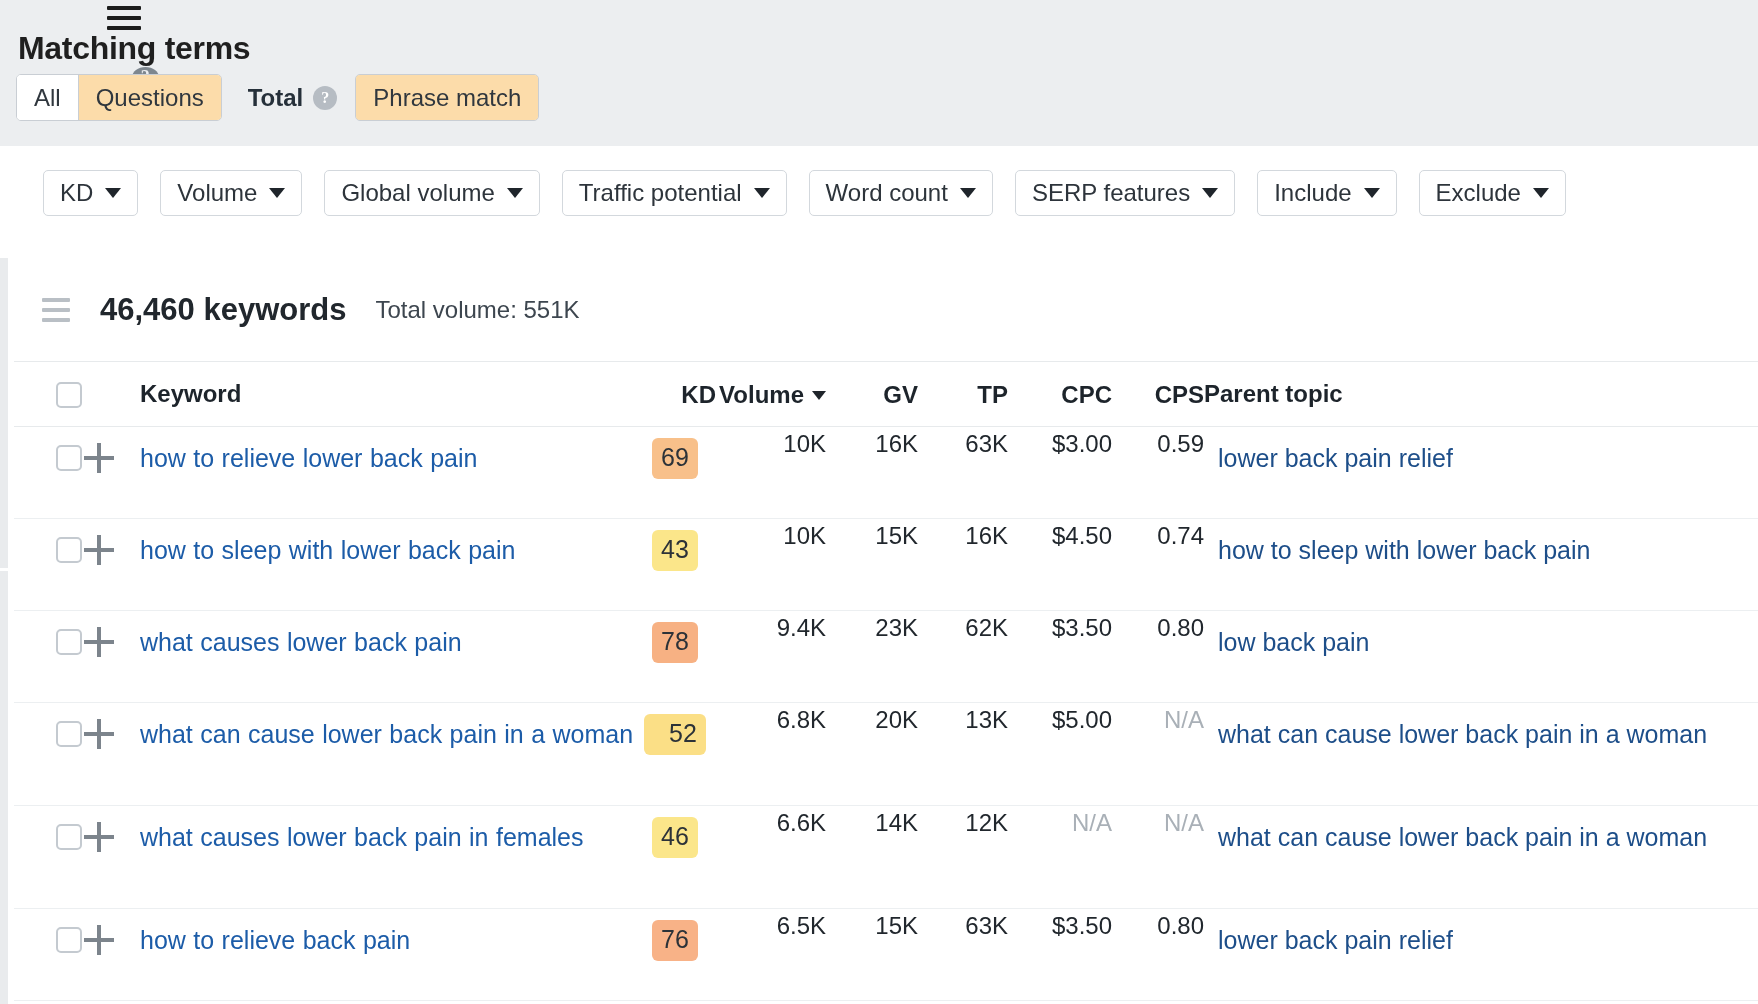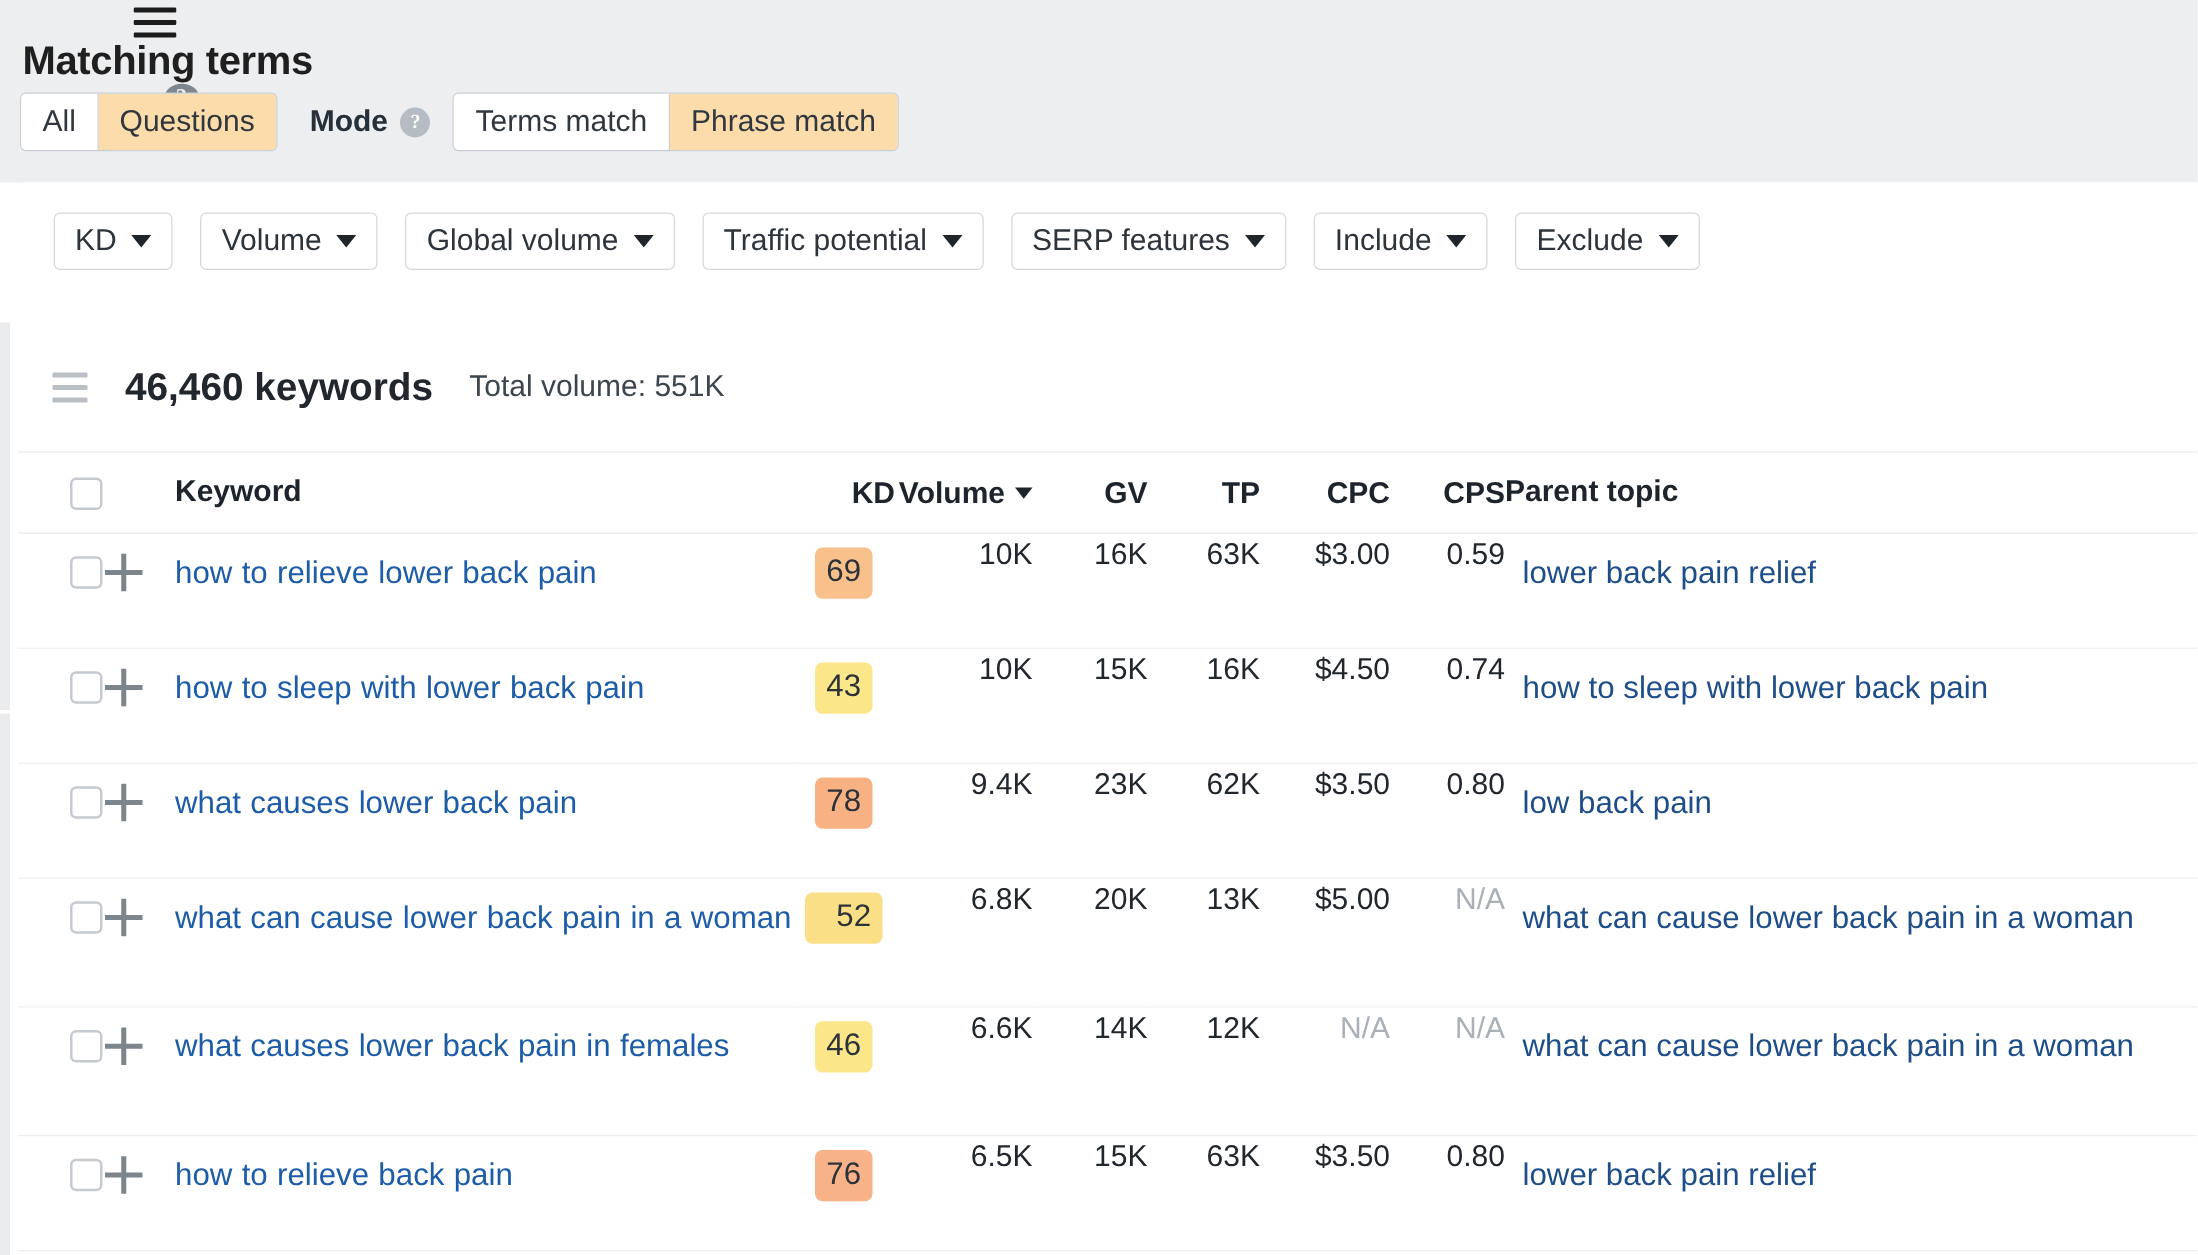--- a/index.html
+++ b/index.html
@@ -353,44 +353,47 @@
     <div class="page-title">Matching terms</div>
     <div class="help-badge">?</div>
     <div class="help-link">How to use</div>
   </div>
 
   <div class="seg-row">
     <div class="seg">
       <div class="seg-btn">All</div>
       <div class="seg-btn active">Questions</div>
     </div>
-    <div class="mode-label">Mode</div>
+    <div class="mode-label">Total</div>
     <div class="mode-help">?</div>
     <div class="seg">
-      <div class="seg-btn">Terms match</div>
       <div class="seg-btn active">Phrase match</div>
     </div>
   </div>
 </div>
 
 <div class="filterbar">
   <div class="fbtn">
     <span>KD</span>
     <span class="caret"></span>
   </div>
   <div class="fbtn">
     <span>Volume</span>
     <span class="caret"></span>
   </div>
   <div class="fbtn">
     <span>Global volume</span>
     <span class="caret"></span>
   </div>
   <div class="fbtn">
     <span>Traffic potential</span>
+    <span class="caret"></span>
+  </div>
+  <div class="fbtn">
+    <span>Word count</span>
     <span class="caret"></span>
   </div>
   <div class="fbtn">
     <span>SERP features</span>
     <span class="caret"></span>
   </div>
   <div class="fbtn">
     <span>Include</span>
     <span class="caret"></span>
   </div>

